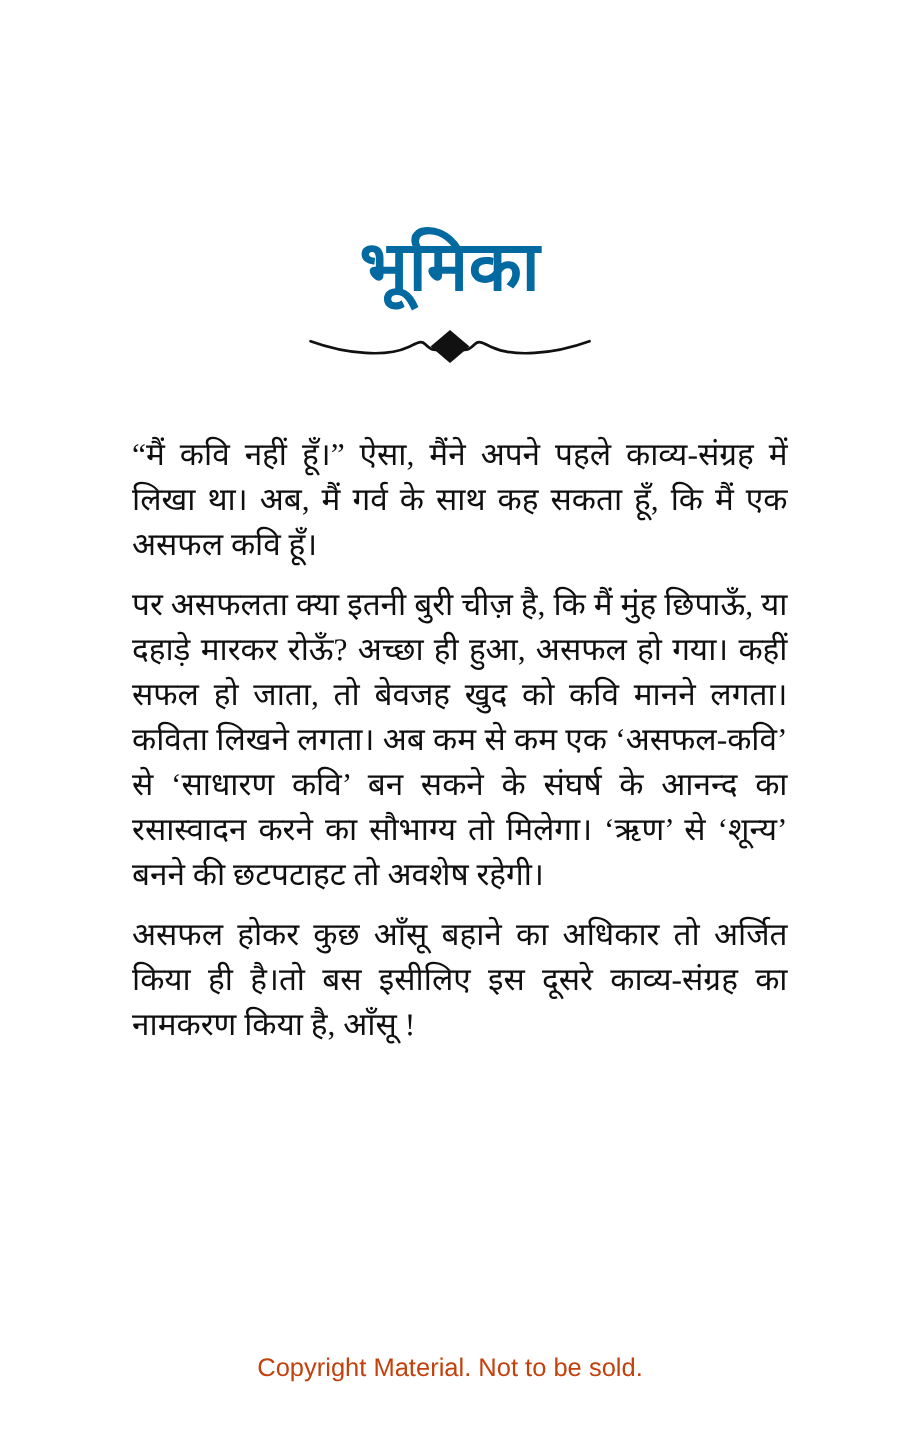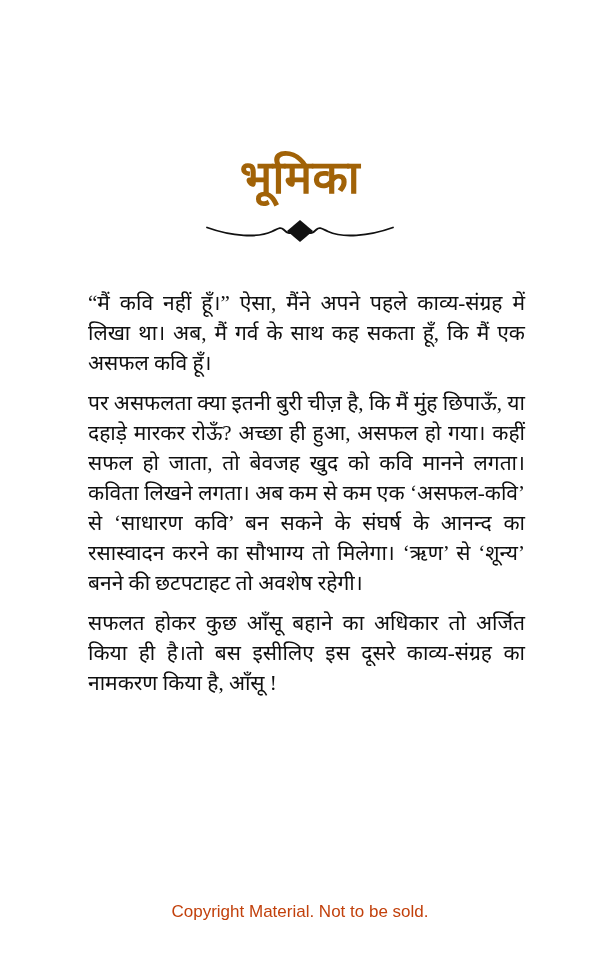--- a/index.html
+++ b/index.html
@@ -16,21 +16,21 @@
     font-family: "Liberation Serif", "DejaVu Serif", serif;
     color: #0d0d0d;
   }
   .chapter-title {
     margin: 0;
     padding-top: 150px;
     text-align: center;
     font-size: 46px;
     line-height: 1.22;
     font-weight: 700;
-    color: #a16207;
+    color: #0369a1;
     font-family: "Liberation Serif", "DejaVu Serif", serif;
     letter-spacing: 0.5px;
   }
   .ornament {
     display: block;
     margin: 11px auto 0 auto;
     width: 192px;
     height: 28px;
   }
   .body-text {
@@ -69,18 +69,18 @@
     <g stroke="#111111" stroke-width="1.8" fill="none" stroke-linecap="round">
       <path d="M3,10.5 C28,19.5 54,21 68,14.5 C73.5,12 76.5,9.5 79.5,12.5 C82.5,15.5 85.5,18 91,14.5"></path>
       <path d="M189,10.5 C164,19.5 138,21 124,14.5 C118.5,12 115.5,9.5 112.5,12.5 C109.5,15.5 106.5,18 101,14.5"></path>
     </g>
     <polygon points="96,3 109,14 96,25 83,14" fill="#111111"></polygon>
   </svg>
 
   <div class="body-text">
     <p>“मैं कवि नहीं हूँ।” ऐसा, मैंने अपने पहले काव्य-संग्रह में लिखा था। अब, मैं गर्व के साथ कह सकता हूँ, कि मैं एक असफल कवि हूँ।</p>
     <p>पर असफलता क्या इतनी बुरी चीज़ है, कि मैं मुंह छिपाऊँ, या दहाड़े मारकर रोऊँ? अच्छा ही हुआ, असफल हो गया। कहीं सफल हो जाता, तो बेवजह खुद को कवि मानने लगता। कविता लिखने लगता। अब कम से कम एक ‘असफल-कवि’ से ‘साधारण कवि’ बन सकने के संघर्ष के आनन्द का रसास्वादन करने का सौभाग्य तो मिलेगा। ‘ऋण’ से ‘शून्य’ बनने की छटपटाहट तो अवशेष रहेगी।</p>
-    <p>सफलत होकर कुछ आँसू बहाने का अधिकार तो अर्जित किया ही है।तो बस इसीलिए इस दूसरे काव्य-संग्रह का नामकरण किया है, आँसू !</p>
+    <p>असफल होकर कुछ आँसू बहाने का अधिकार तो अर्जित किया ही है।तो बस इसीलिए इस दूसरे काव्य-संग्रह का नामकरण किया है, आँसू !</p>
   </div>
 
   <div class="footer-note">Copyright Material. Not to be sold.</div>
 
 </div>
 
 </body></html>

